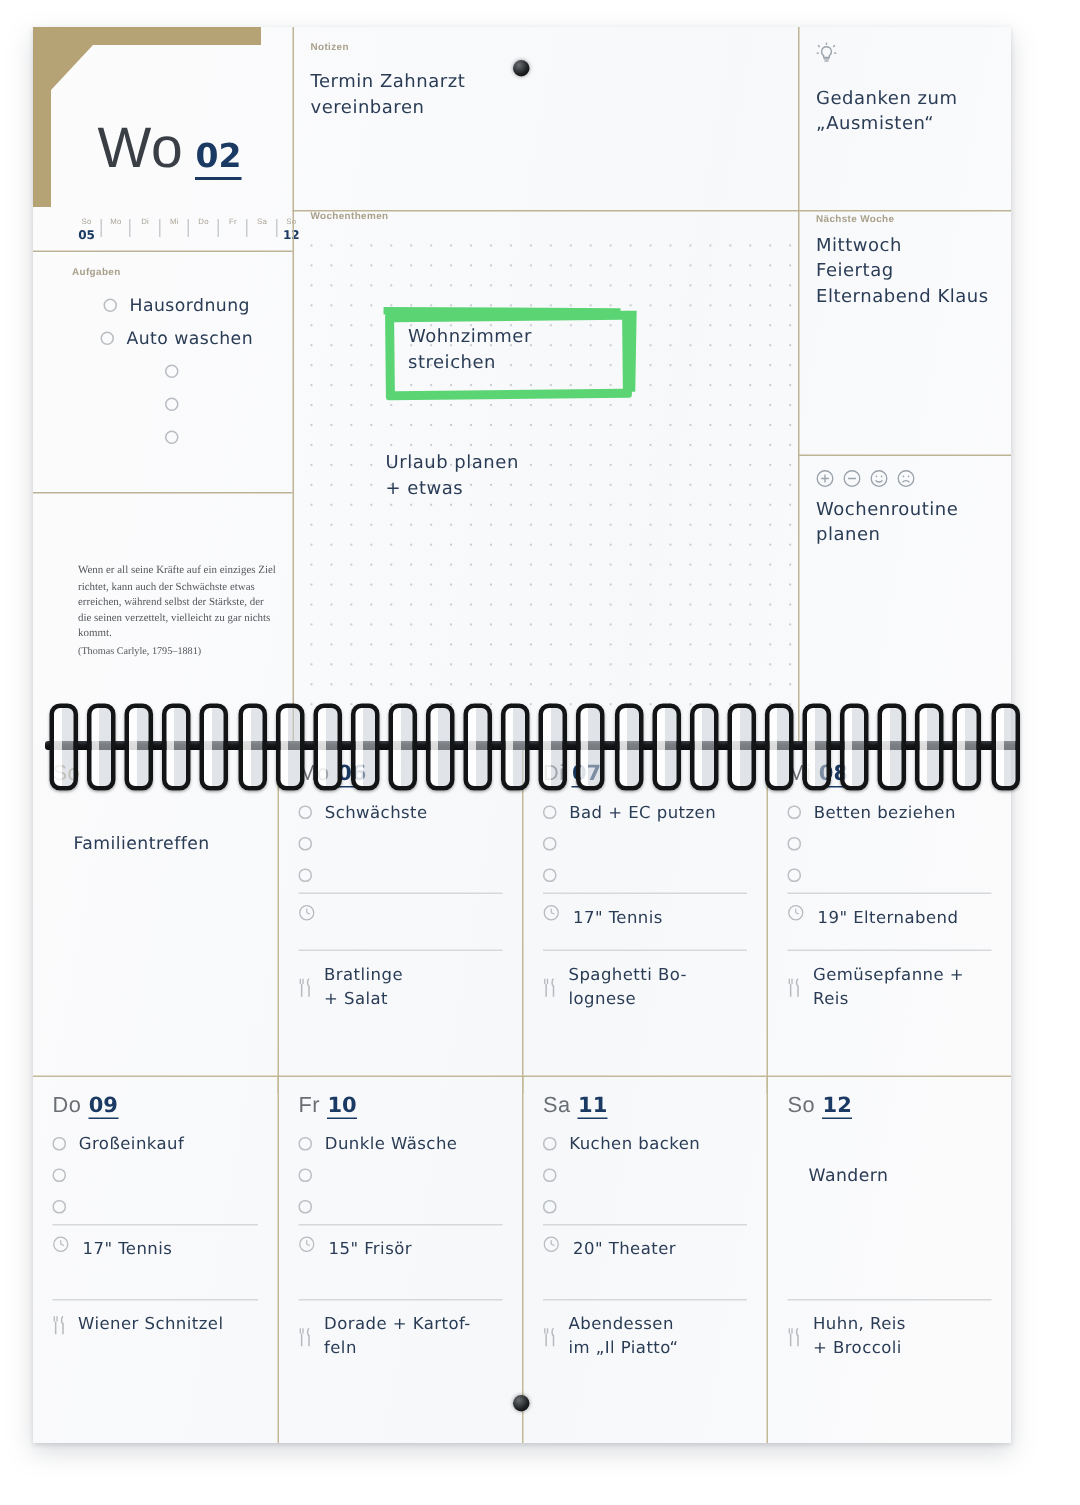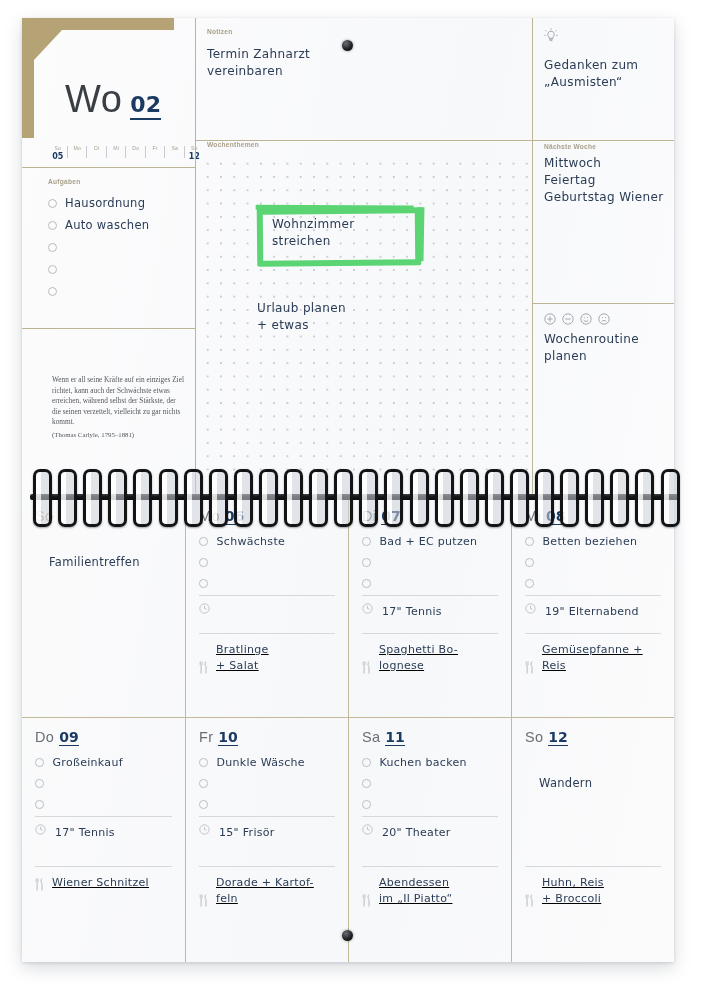--- a/index.html
+++ b/index.html
@@ -56,21 +56,21 @@
   .hw{
     font-family:"DejaVu Sans",sans-serif;color:#2a3c55;
     font-size:11.5px;line-height:16px;letter-spacing:.35px;
   }
   .hw.big{font-size:12px;line-height:17px;}
 
   
   .col-left{position:absolute;left:0;top:0;width:173px;height:478px;}
   .aufgaben-box{position:absolute;left:26px;top:160px;width:140px;}
   .aufg-title{margin-bottom:7px;}
-  .task-row{display:flex;align-items:center;height:22px;}
+  .task-row{display:flex;align-items:center;height:22px;justify-content:center;}
   .task-circle{
     width:7px;height:7px;border:1px solid #b9bcc0;border-radius:50%;
     flex:0 0 auto;margin-right:8px;background:transparent;
   }
   .task-text{font-family:"DejaVu Sans",sans-serif;font-size:11.5px;color:#2a3c55;letter-spacing:.3px;}
 
   .quote-box{position:absolute;left:30px;top:357px;width:132px;}
   .quote-p{
     font-family:"Liberation Serif",serif;font-size:7.3px;line-height:10.5px;color:#55585d;text-align:left;
   }
@@ -149,21 +149,21 @@
   }
   .todo-list{margin-top:1px;}
   .todo{display:flex;align-items:center;height:21px;}
   .todo .cb{width:6.5px;height:6.5px;border:1px solid #bcc0c4;border-radius:50%;flex:0 0 auto;margin-right:9px;}
   .todo .tx{font-family:"DejaVu Sans",sans-serif;font-size:11px;color:#2a3c55;letter-spacing:.3px;line-height:13px;}
   .rule{height:1px;background:#d6d8da;margin:1px 0 0 0;}
   .appt{display:flex;align-items:flex-start;padding-top:5px;min-height:24px;}
   .appt .tx{font-family:"DejaVu Sans",sans-serif;font-size:11px;color:#2a3c55;letter-spacing:.3px;margin-left:9px;padding-top:4px;}
   .meal-area{position:absolute;left:13px;right:13px;bottom:0;height:96px;}
   .meal-rule{height:1px;background:#d6d8da;}
-  .meal{display:flex;align-items:flex-end;padding-top:8px;text-decoration:underline;}
+  .meal{display:flex;align-items:center;padding-top:8px;}
   .meal .tx{font-family:"DejaVu Sans",sans-serif;font-size:11px;color:#2a3c55;letter-spacing:.3px;margin-left:8px;line-height:16px;}
   .free-note{font-family:"DejaVu Sans",sans-serif;font-size:11.5px;color:#2a3c55;letter-spacing:.3px;margin-top:28px;margin-left:14px;}
   .row-divider{position:absolute;left:0;top:221px;width:652px;height:1px;background:#c3b998;}
 
   .icon-clock{width:11px;height:11px;flex:0 0 auto;margin-top:2px;}
   .icon-cutlery{width:9px;height:13px;flex:0 0 auto;margin-top:1px;}
 
   
   .hole{position:absolute;width:11px;height:11px;border-radius:50%;
         background:radial-gradient(circle at 35% 30%,#6a6e72 0%,#1b1d20 60%,#090a0b 100%);
@@ -289,21 +289,21 @@
         <line x1="13.6" y1="7.4" x2="12.1" y2="7.4" stroke="#9aa2ab" stroke-width="0.9"></line>
       </svg>
       <div class="hw big" style="margin-top:13px;">Gedanken zum</div>
       <div class="hw big">„Ausmisten“</div>
     </div>
 
     <div class="naechste">
       <span class="sec-label">Nächste Woche</span>
       <div class="hw big">Mittwoch</div>
       <div class="hw big">Feiertag</div>
-      <div class="hw big">Geburtstag Wiener</div>
+      <div class="hw big">Elternabend Klaus</div>
     </div>
 
     <div class="mood">
       <div class="mood-icons">
         <svg class="mood-ic" viewBox="0 0 12 12">
           <circle cx="6" cy="6" r="5.2" fill="none" stroke="#9aa2ab" stroke-width="0.9"></circle>
           <line x1="3.4" y1="6" x2="8.6" y2="6" stroke="#9aa2ab" stroke-width="0.9"></line>
           <line x1="6" y1="3.4" x2="6" y2="8.6" stroke="#9aa2ab" stroke-width="0.9"></line>
         </svg>
         <svg class="mood-ic" viewBox="0 0 12 12">

